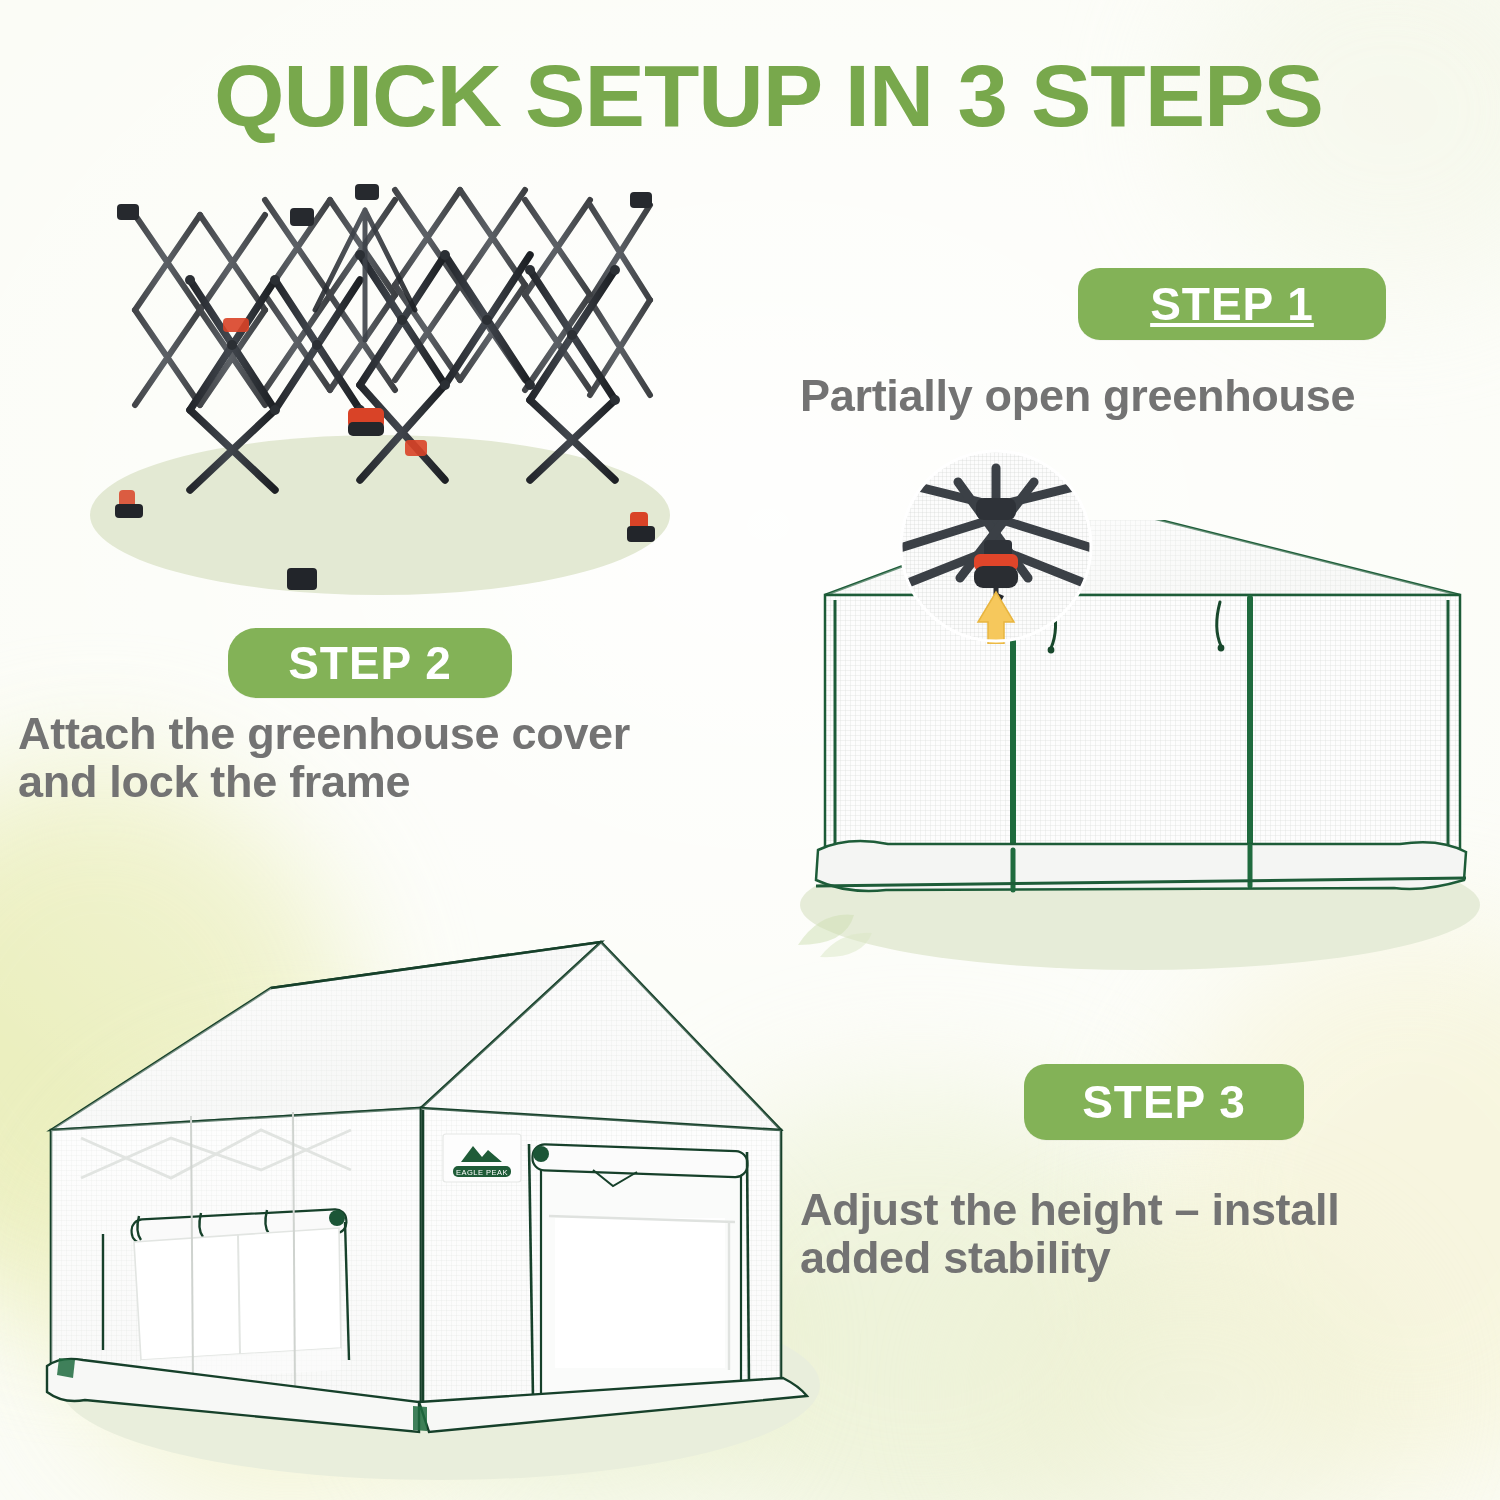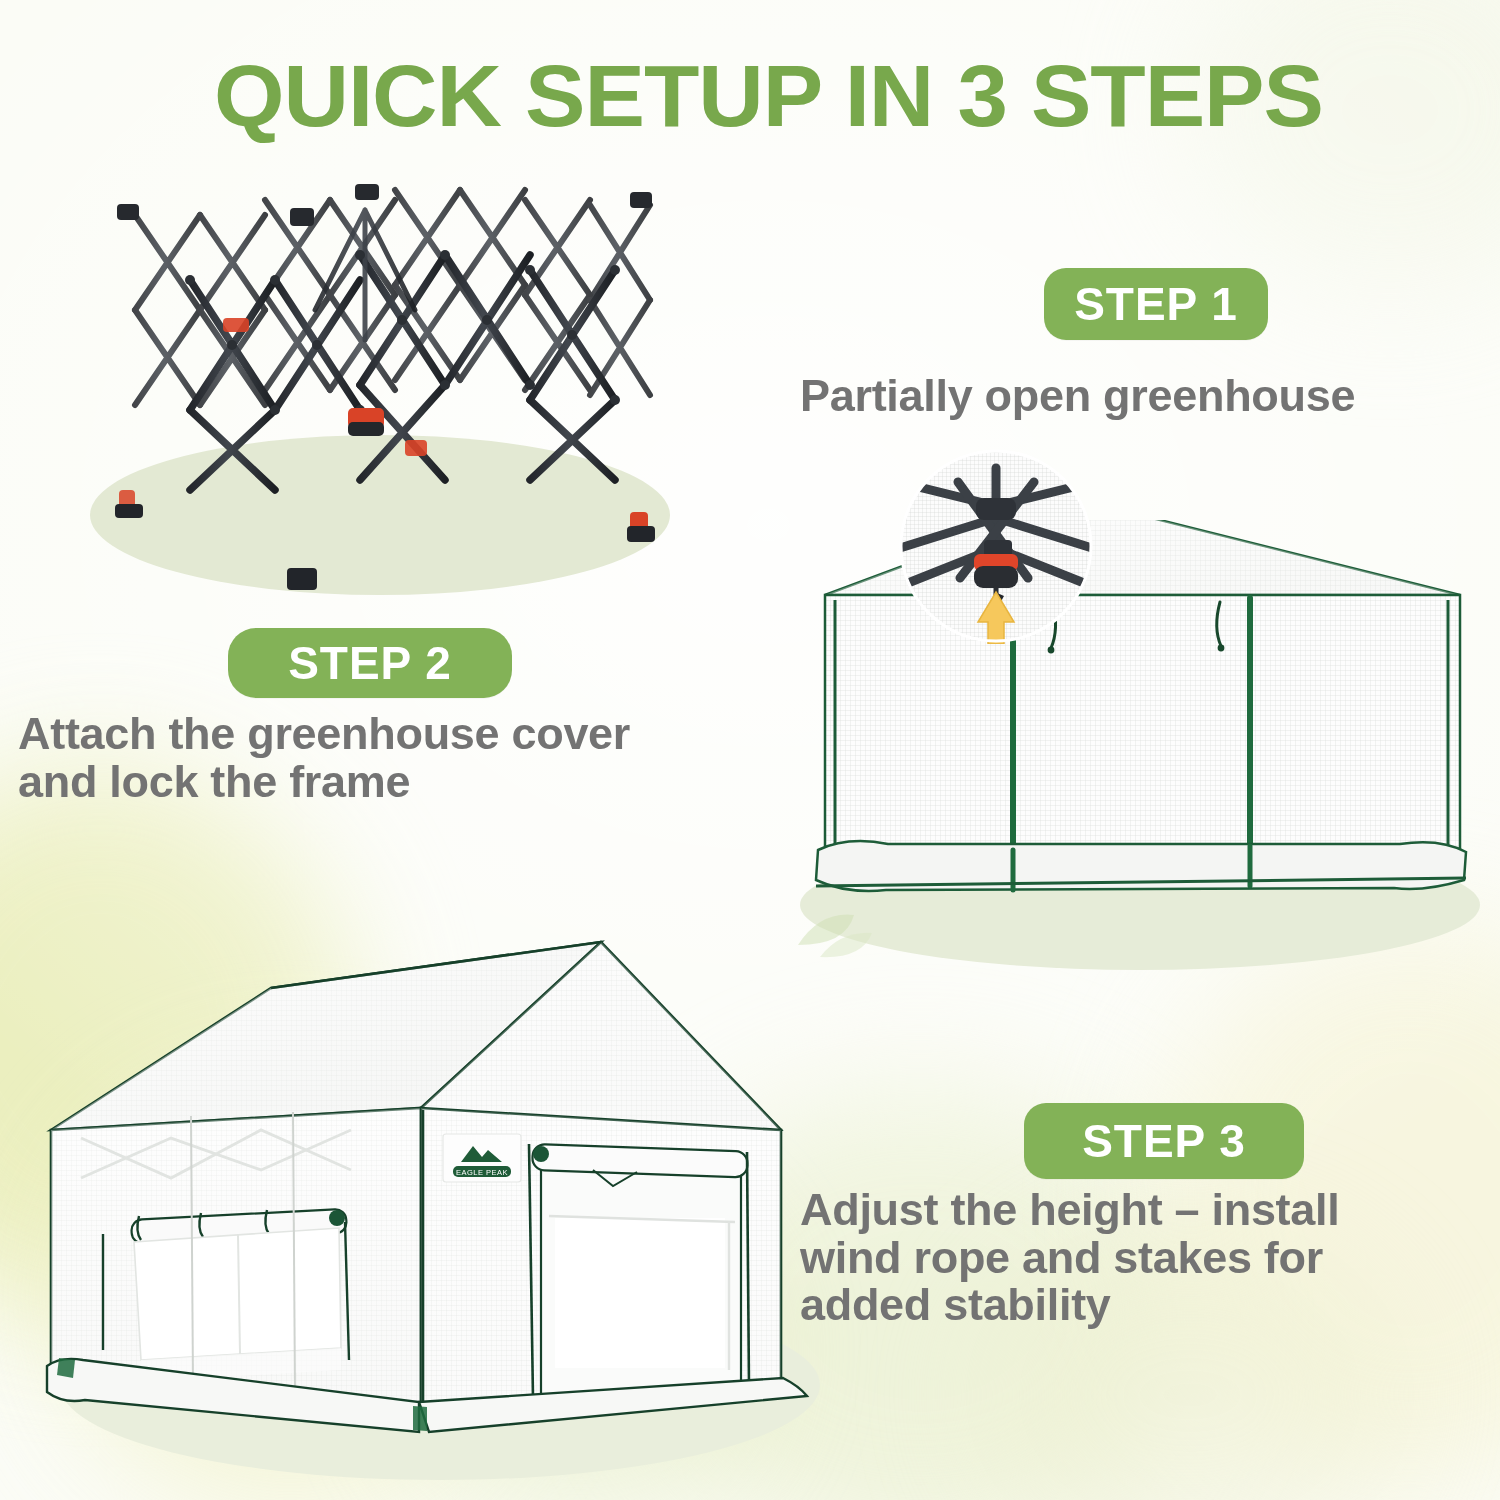--- a/index.html
+++ b/index.html
@@ -36,23 +36,23 @@
     white-space:nowrap;
   }
 
   
   .badge{
     position:absolute;background:#83b257;border-radius:22px;
     display:flex;align-items:center;justify-content:center;
     color:#ffffff;font-weight:700;font-size:46px;letter-spacing:1px;
     box-shadow:0 1px 0 rgba(0,0,0,.03);
   }
-  #badge1{left:1044px;top:268px;width:224px;height:72px;}
+  #badge1{left:1078px;top:268px;width:308px;height:72px;text-decoration:underline;}
   #badge2{left:228px;top:628px;width:284px;height:70px;border-radius:28px;}
-  #badge3{left:1024px;top:1064px;width:280px;height:76px;margin-top:39px;}
+  #badge3{left:1024px;top:1064px;width:280px;height:76px;}
 
   
   .caption{
     position:absolute;color:#737373;font-weight:700;
     font-family:"Liberation Sans Narrow","Liberation Sans",sans-serif;
     line-height:1.06;text-align:left;letter-spacing:-.3px;
   }
   #cap1{left:800px;top:372px;width:680px;font-size:45px;}
   #cap2{left:18px;top:710px;width:740px;font-size:45px;}
   #cap3{left:800px;top:1186px;width:680px;font-size:45px;}
@@ -372,17 +372,16 @@
     <div>Partially open greenhouse</div>
   </div>
 
   <div class="caption" id="cap2">
     <div>Attach the greenhouse cover</div>
     <div>and lock the frame</div>
   </div>
 
   <div class="caption" id="cap3">
     <div>Adjust the height – install</div>
-    <div>wind rope and stakes for</div>
     <div>added stability</div>
   </div>
 
 </div>
 
 </body></html>

